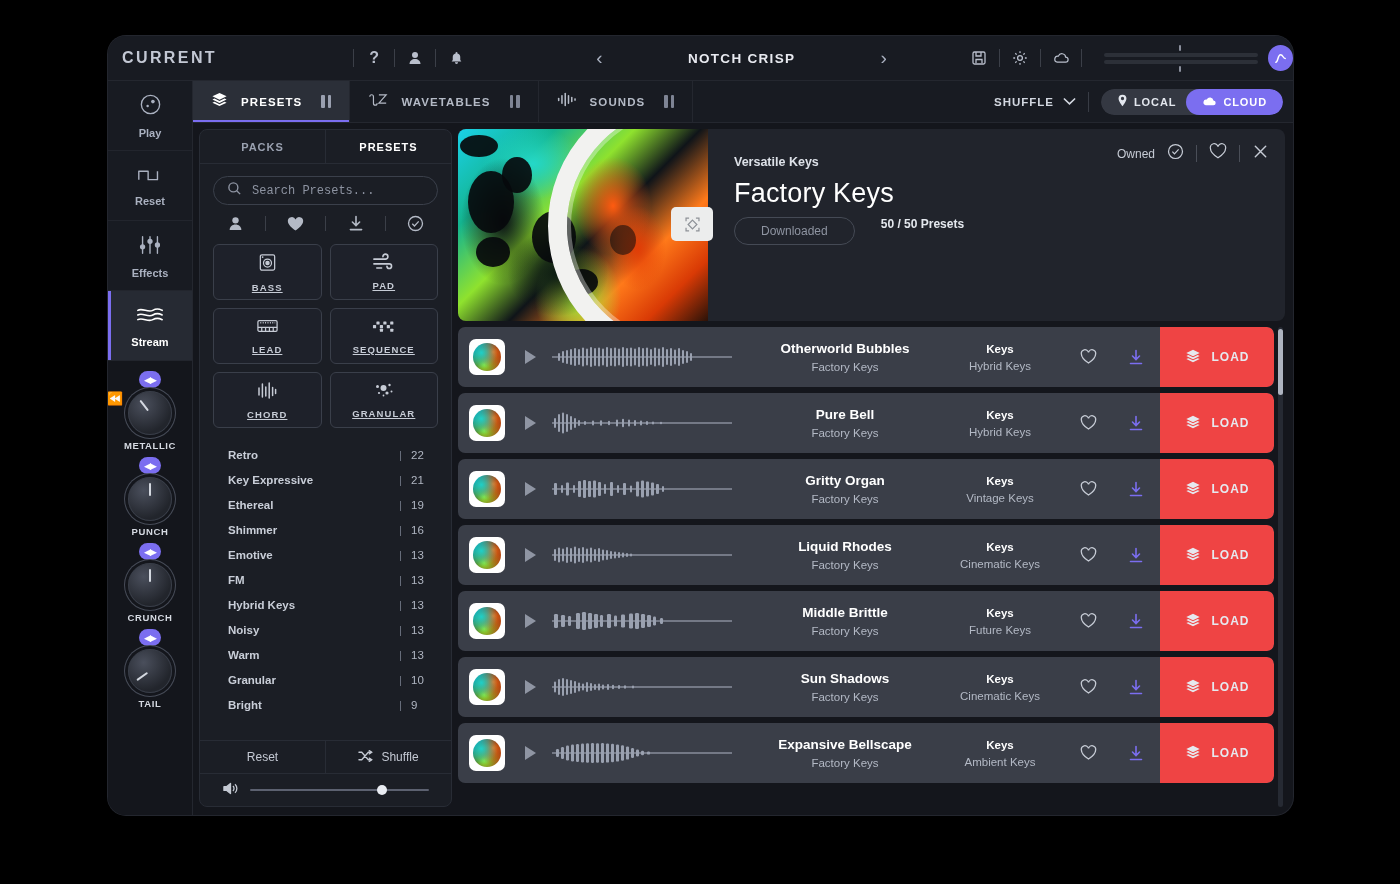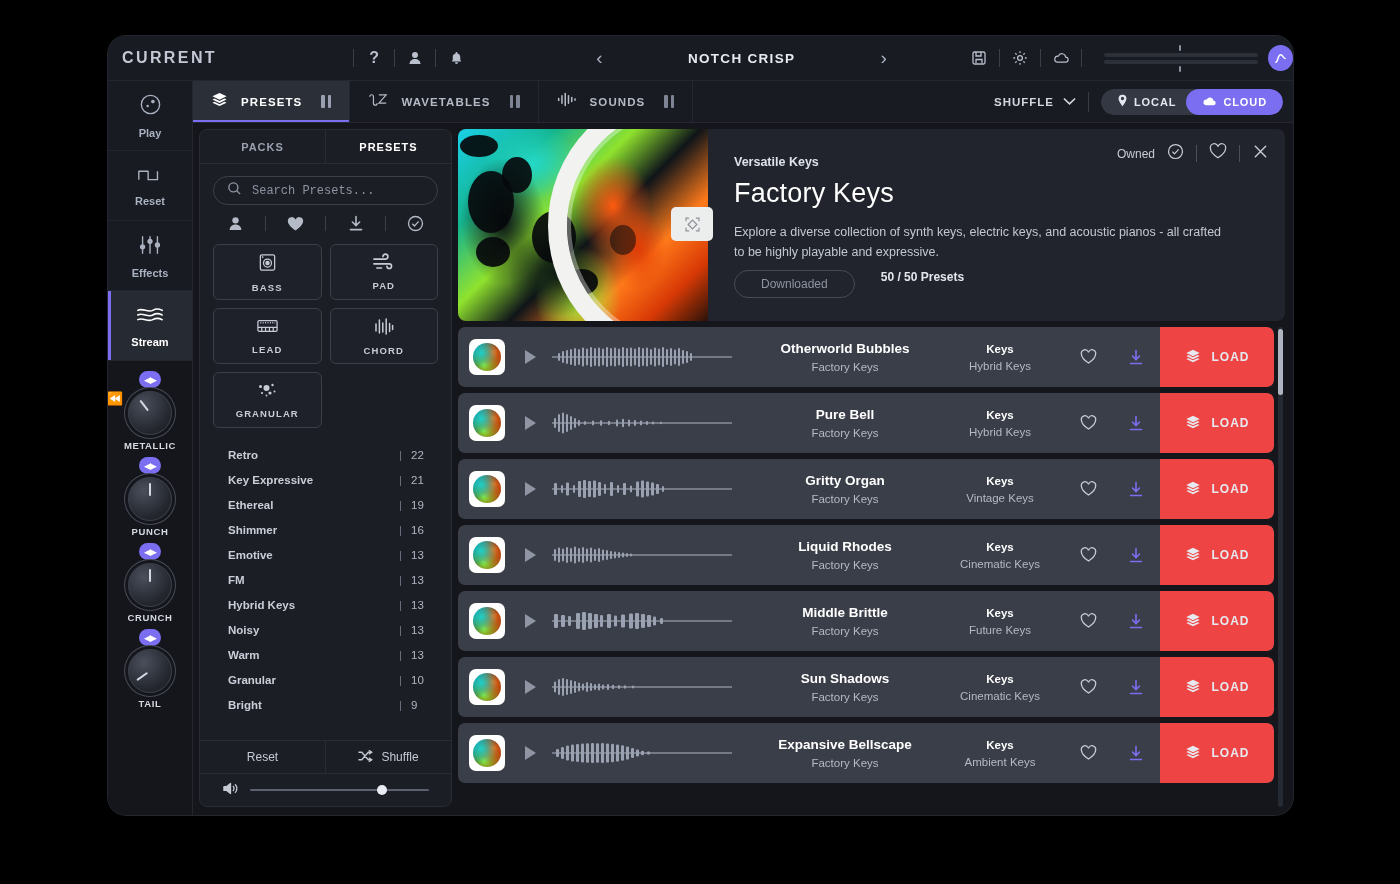--- a/index.html
+++ b/index.html
@@ -222,21 +222,21 @@
   .fic { cursor: pointer; display: flex; }
 
   .cat-grid {
     display: grid; grid-template-columns: 1fr 1fr;
     gap: 8px; padding: 4px 13px 10px;
   }
   .cat {
     height: 56px; border: 1px solid #3a3f4a; border-radius: 6px;
     display: flex; flex-direction: column; align-items: center;
     justify-content: center; gap: 5px; cursor: pointer;
-    color: #c7ccd6; background: #1e212a;
+    color: #c7ccd6; background: #1e212a; text-decoration: underline;
   }
   .cat-label { font-size: 9.5px; font-weight: 600; letter-spacing: 1.1px; }
 
   .tag-list { flex: 1; overflow: hidden; padding: 4px 0 0; min-height: 0; }
   .tag-row {
     display: flex; align-items: center; padding: 0 22px 0 28px;
     height: 25px; cursor: pointer;
   }
   .tag-name { font-size: 11.5px; font-weight: 700; color: #c9ced8; flex: 1; }
   .tag-bar { color: #6d7382; font-size: 11.5px; margin-right: 9px; }
@@ -676,20 +676,35 @@
               <span>
                 <svg width="23" height="18" viewBox="0 0 24 18" fill="none" stroke="currentColor" stroke-width="1.3">
                     <rect x="2" y="3.5" width="20" height="11" rx="1.3"></rect>
                     <path d="M2 10.5h20M6 10.5v4M10 10.5v4M14 10.5v4M18 10.5v4"></path>
                     <path d="M4.5 5.6h1M7 5.6h1M9.5 5.6h1M12 5.6h1M14.5 5.6h1M17 5.6h1M19.5 5.6h.5" stroke-width="1.6"></path>
                   </svg>
               </span>
               <span class="cat-label">LEAD</span>
             </div>
 
+            <div class="cat">
+              <span>
+                <svg width="23" height="17" viewBox="0 0 24 17" fill="currentColor">
+                    <rect x="1" y="7" width="3.3" height="3.3" rx=".6"></rect>
+                    <rect x="4.6" y="3.2" width="3.3" height="3.3" rx=".6"></rect>
+                    <rect x="8.2" y="7" width="3.3" height="3.3" rx=".6"></rect>
+                    <rect x="8.2" y="10.8" width="3.3" height="3.3" rx=".6"></rect>
+                    <rect x="11.8" y="3.2" width="3.3" height="3.3" rx=".6"></rect>
+                    <rect x="15.4" y="7" width="3.3" height="3.3" rx=".6"></rect>
+                    <rect x="19" y="3.2" width="3.3" height="3.3" rx=".6"></rect>
+                    <rect x="19" y="10.8" width="3.3" height="3.3" rx=".6"></rect>
+                  </svg>
+              </span>
+              <span class="cat-label">SEQUENCE</span>
+            </div>
 
             <div class="cat">
               <span>
                 <svg width="22" height="19" viewBox="0 0 22 19" fill="none" stroke="currentColor" stroke-width="1.5" stroke-linecap="round">
                     <path d="M3 7v7M6.4 3v13M9.8 6v9M13.2 2v15M16.6 6.5v8M19.6 8.5v4"></path>
                   </svg>
               </span>
               <span class="cat-label">CHORD</span>
             </div>
 
@@ -810,21 +825,20 @@
             </div>
             <div class="hero-chip">
               <svg width="19" height="19" viewBox="0 0 20 20" fill="none" stroke="currentColor" stroke-width="1.3">
                   <path d="M10 5.4L14.6 10 10 14.6 5.4 10z"></path>
                   <path d="M3.2 6.6V3.4h3.2M16.8 6.6V3.4h-3.2M3.2 13.4v3.2h3.2M16.8 13.4v3.2h-3.2"></path>
                 </svg>
             </div>
             <div class="hero-info">
               <div class="hero-sub">Versatile Keys</div>
               <div class="hero-title">Factory Keys</div>
-              <div class="hero-desc">Explore a diverse collection of synth keys, electric keys, and acoustic pianos - all crafted to be highly playable and expressive.</div>
               <div class="hero-actions">
                 <div class="dl-btn">Downloaded</div>
                 <div class="preset-count">50 / 50 Presets</div>
               </div>
               <div class="hero-tr">
                 <span class="owned-lbl">Owned</span>
                 <span>
                   <svg width="17" height="17" viewBox="0 0 18 18" fill="none" stroke="currentColor" stroke-width="1.3">
                       <circle cx="9" cy="9" r="7.4"></circle>
                       <path d="M5.7 9.2l2.2 2.3 4.4-4.7"></path>

